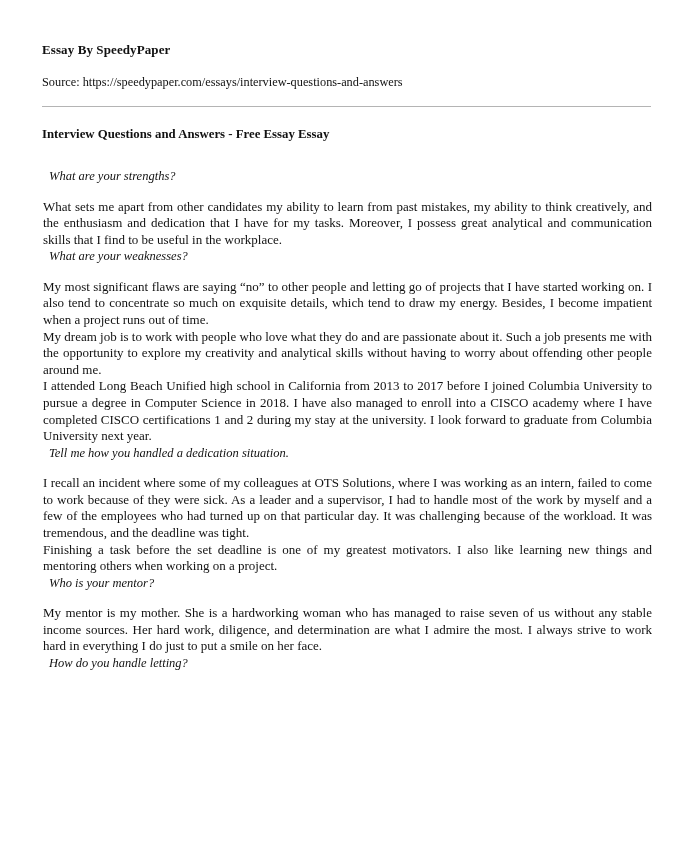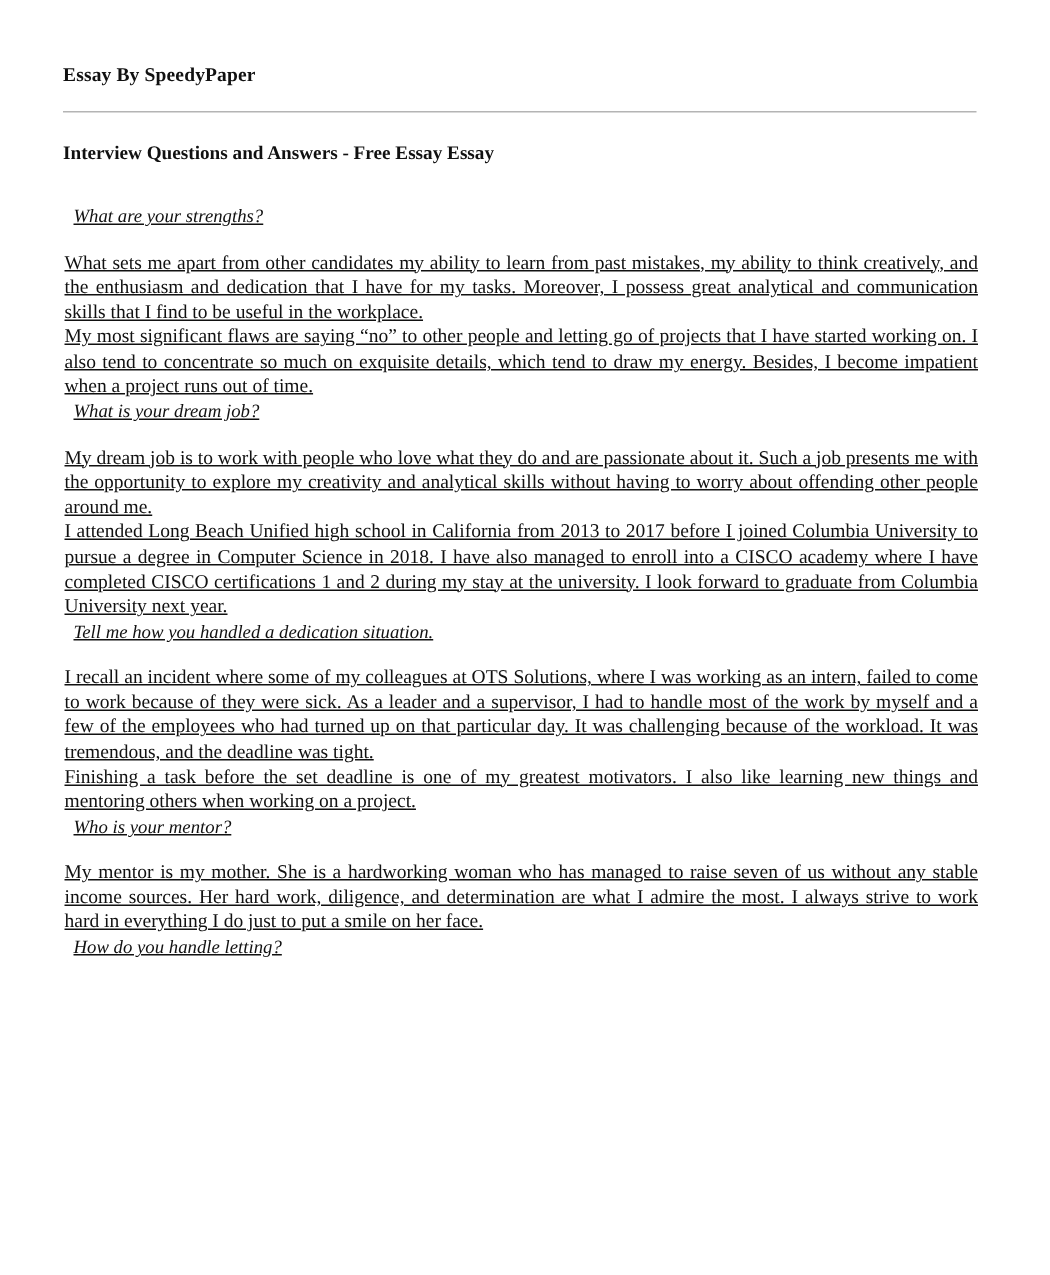--- a/index.html
+++ b/index.html
@@ -43,21 +43,20 @@
     height: 0;
   }
   .doc-title {
     font-size: 12.8px;
     font-weight: bold;
     line-height: 16px;
     margin: 19px 0 12px 0;
   }
   .body-content {
     margin-top: 26px;
-    text-decoration: underline;
   }
   .qa-block {
     margin: 0;
   }
   .question {
     font-style: italic;
     font-size: 12.5px;
     line-height: 16.5px;
     margin: 0 0 14px 0;
     padding-left: 7px;
@@ -74,38 +73,39 @@
     margin-bottom: 0;
   }
 </style>
 </head>
 <body>
 
 <div class="page">
 
   <div class="site-name">Essay By SpeedyPaper</div>
 
+  <div class="source-line">Source: https://speedypaper.com/essays/interview-questions-and-answers</div>
 
   <hr class="divider">
 
   <div class="doc-title">Interview Questions and Answers - Free Essay Essay</div>
 
   <div class="body-content">
 
     <div class="qa-block">
       <p class="question">What are your strengths?</p>
       <p class="answer">What sets me apart from other candidates my ability to learn from past mistakes, my ability to think creatively, and the enthusiasm and dedication that I have for my tasks. Moreover, I possess great analytical and communication skills that I find to be useful in the workplace.</p>
     </div>
 
     <div class="qa-block">
+      <p class="question">What are your weaknesses?</p>
       <p class="answer">My most significant flaws are saying “no” to other people and letting go of projects that I have started working on. I also tend to concentrate so much on exquisite details, which tend to draw my energy. Besides, I become impatient when a project runs out of time.</p>
     </div>
 
     <div class="qa-block">
-      <p class="question">What is your dream job?</p>
       <p class="answer">My dream job is to work with people who love what they do and are passionate about it. Such a job presents me with the opportunity to explore my creativity and analytical skills without having to worry about offending other people around me.</p>
     </div>
 
     <div class="qa-block">
       <p class="answer">I attended Long Beach Unified high school in California from 2013 to 2017 before I joined Columbia University to pursue a degree in Computer Science in 2018. I have also managed to enroll into a CISCO academy where I have completed CISCO certifications 1 and 2 during my stay at the university. I look forward to graduate from Columbia University next year.</p>
     </div>
 
     <div class="qa-block">
       <p class="question">Tell me how you handled a dedication situation.</p>
       <p class="answer">I recall an incident where some of my colleagues at OTS Solutions, where I was working as an intern, failed to come to work because of they were sick. As a leader and a supervisor, I had to handle most of the work by myself and a few of the employees who had turned up on that particular day. It was challenging because of the workload. It was tremendous, and the deadline was tight.</p>

